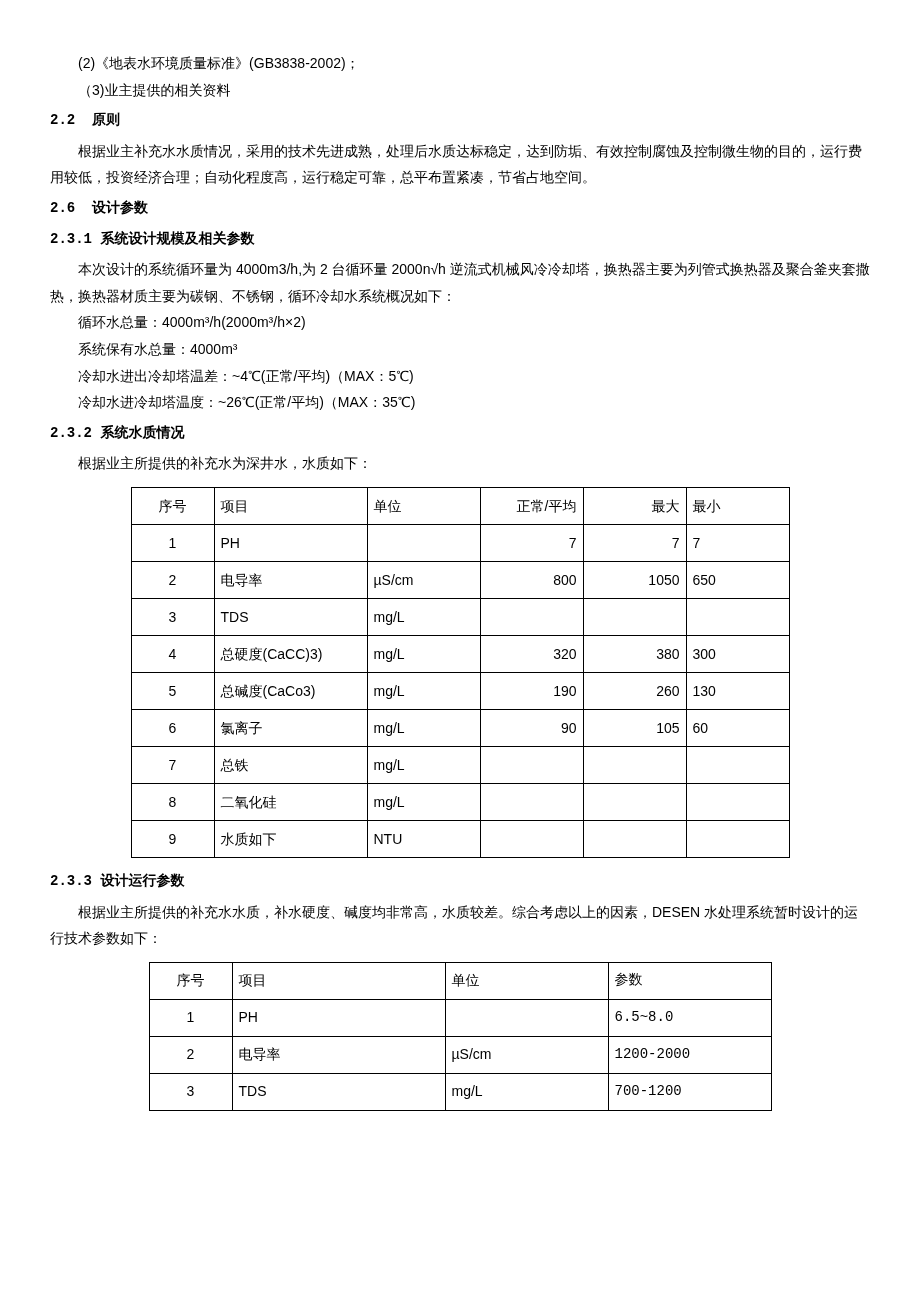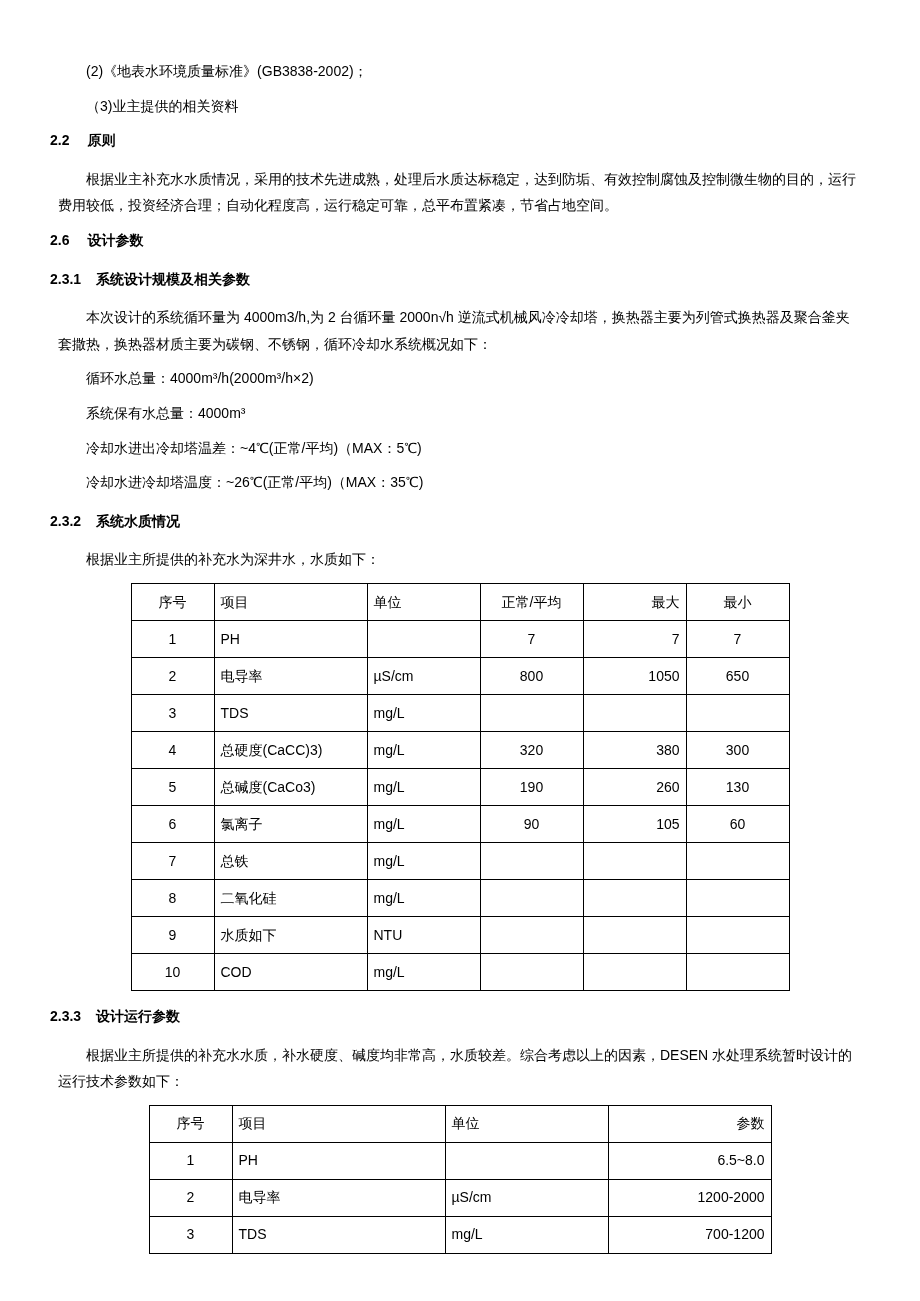--- a/index.html
+++ b/index.html
@@ -8,25 +8,26 @@
     line-height: 1.9;
     color: #000;
     background: #fff;
     margin: 0;
     padding: 50px 50px 50px 50px;
     width: 920px;
     box-sizing: border-box;
   }
   .para {
     text-indent: 2em;
-    margin: 8px;
+    margin: 0;
   }
   .heading {
     font-weight: bold;
-    margin: 12px 0;
+    margin: 4px 0;
+    font-family: Liberation Mono, monospace;
   }
   .h-sec {
     margin-top: 4px;
   }
   table {
     border-collapse: collapse;
     margin: 10px auto;
   }
   table th, table td {
     border: 1px solid #000;
@@ -35,27 +36,27 @@
     font-size: 14px;
     height: 28px;
   }
   table th {
     font-weight: normal;
     text-align: center;
   }
   .t1-c1 { width: 70px; text-align: center; }
   .t1-c2 { width: 140px; text-align: left; }
   .t1-c3 { width: 100px; text-align: left; }
-  .t1-c4 { width: 90px; text-align: center; }
+  .t1-c4 { width: 90px; text-align: right; }
   .t1-c5 { width: 90px; text-align: right; }
-  .t1-c6 { width: 90px; text-align: center; }
+  .t1-c6 { width: 90px; text-align: left; }
   .t2-c1 { width: 70px; text-align: center; }
   .t2-c2 { width: 200px; text-align: left; }
   .t2-c3 { width: 150px; text-align: left; }
-  .t2-c4 { width: 150px; text-align: right; }
+  .t2-c4 { width: 150px; text-align: left; font-family: Liberation Mono, monospace; }
   .sec-num { display:inline-block; min-width: 2.4em; }
 </style>
 </head>
 <body>
 
 <p class="para">(2)《地表水环境质量标准》(GB3838-2002)；</p>
 <p class="para">（3)业主提供的相关资料</p>
 
 <div class="heading h-sec">
   <span class="sec-num">2.2</span>
@@ -161,28 +162,20 @@
         <td class="t1-c6"></td>
       </tr>
       <tr>
         <td class="t1-c1">9</td>
         <td class="t1-c2">水质如下</td>
         <td class="t1-c3">NTU</td>
         <td class="t1-c4"></td>
         <td class="t1-c5"></td>
         <td class="t1-c6"></td>
       </tr>
-      <tr>
-        <td class="t1-c1">10</td>
-        <td class="t1-c2">COD</td>
-        <td class="t1-c3">mg/L</td>
-        <td class="t1-c4"></td>
-        <td class="t1-c5"></td>
-        <td class="t1-c6"></td>
-      </tr>
     </tbody>
 </table>
 
 <div class="heading">
   <span class="sec-num" style="min-width:3em;">2.3.3</span>
   <span>设计运行参数</span>
 </div>
 <p class="para">根据业主所提供的补充水水质，补水硬度、碱度均非常高，水质较差。综合考虑以上的因素，DESEN 水处理系统暂时设计的运行技术参数如下：</p>
 
 <table>

